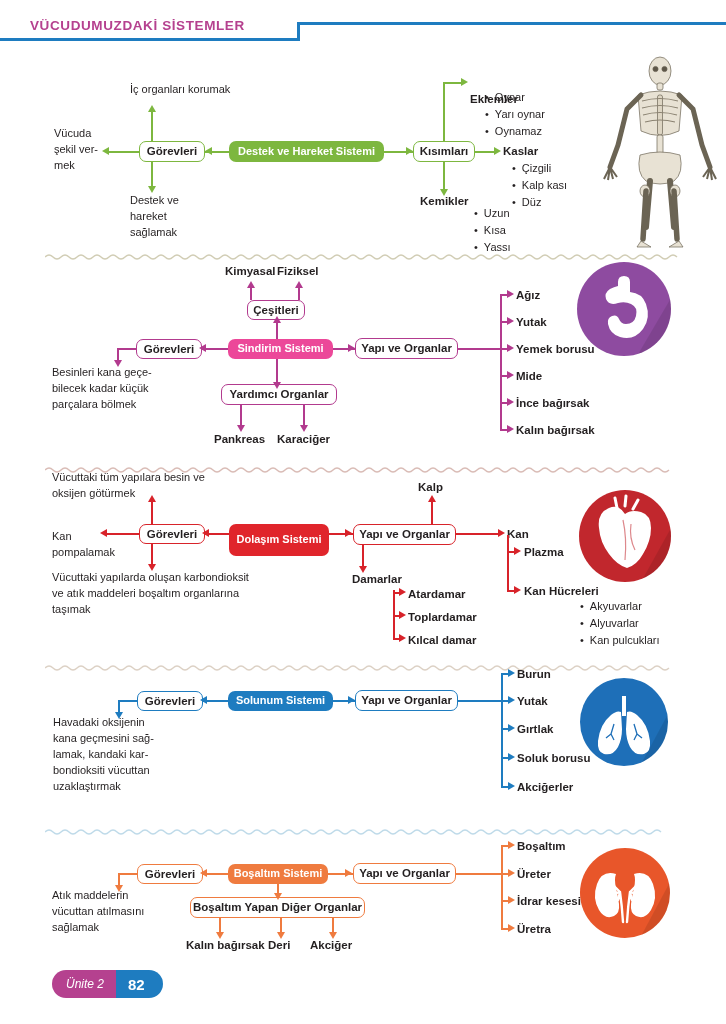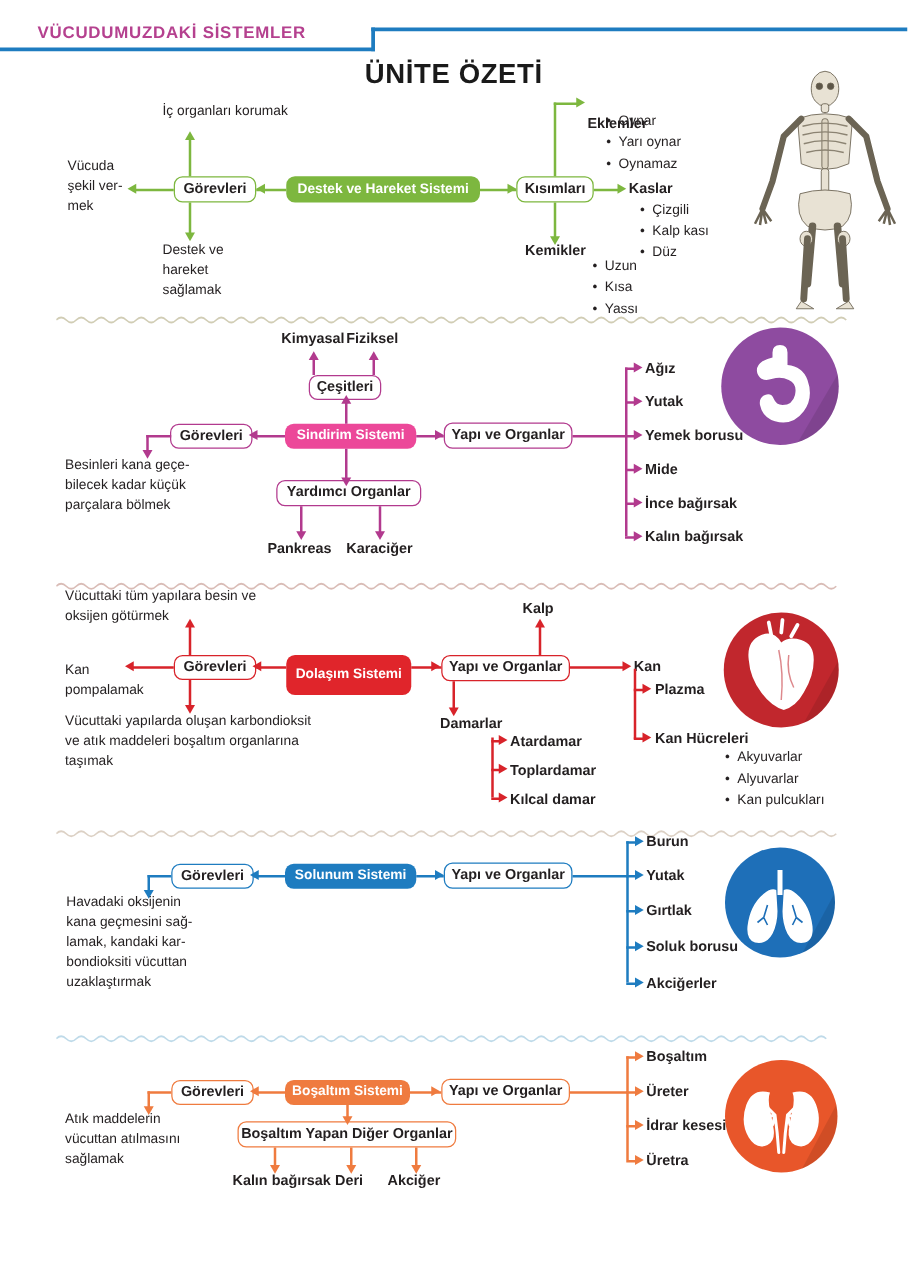--- a/index.html
+++ b/index.html
@@ -73,21 +73,20 @@
 </style>
 </head>
 <body>
 
 <div class="page">
 
   <div class="hdr-title">VÜCUDUMUZDAKİ SİSTEMLER</div>
   <div class="hdr-rule"></div>
   <div class="hdr-rule2"></div>
   <div class="hdr-rule3"></div>
-  <div class="unit-heading">ÜNİTE ÖZETİ</div>
 
   <div>
 
     <div class="circ" style="left:600px; top:55px; width:120px; height:195px; border-radius:0;">
       <svg width="120" height="195" viewBox="0 0 120 195">
         <g fill="#e8e2d4" stroke="#6b6454" stroke-width="0.7">
           <ellipse cx="60" cy="16" rx="11" ry="14"></ellipse>
           <circle cx="55.5" cy="14" r="2.6" fill="#5d5648"></circle>
             <circle cx="64.5" cy="14" r="2.6" fill="#5d5648"></circle>
           <rect x="57" y="28" width="6" height="7" rx="2"></rect>
@@ -467,14 +466,18 @@
 
     <div class="ln" style="left:501px; top:900px; width:9px; height:2px; background:#EF7B3F;"></div>
     <div class="arw ah-r" style="left:508px; top:896px; color:#EF7B3F;"></div>
     <div class="lbl" style="left:517px; top:894px;">İdrar kesesi</div>
 
     <div class="ln" style="left:501px; top:928px; width:9px; height:2px; background:#EF7B3F;"></div>
     <div class="arw ah-r" style="left:508px; top:924px; color:#EF7B3F;"></div>
     <div class="lbl" style="left:517px; top:922px;">Üretra</div>
   </div>
 
+  <div class="badge">
+    <div class="b1">Ünite 2</div>
+    <div class="b2">82</div>
+  </div>
 
 </div>
 
 </body></html>

